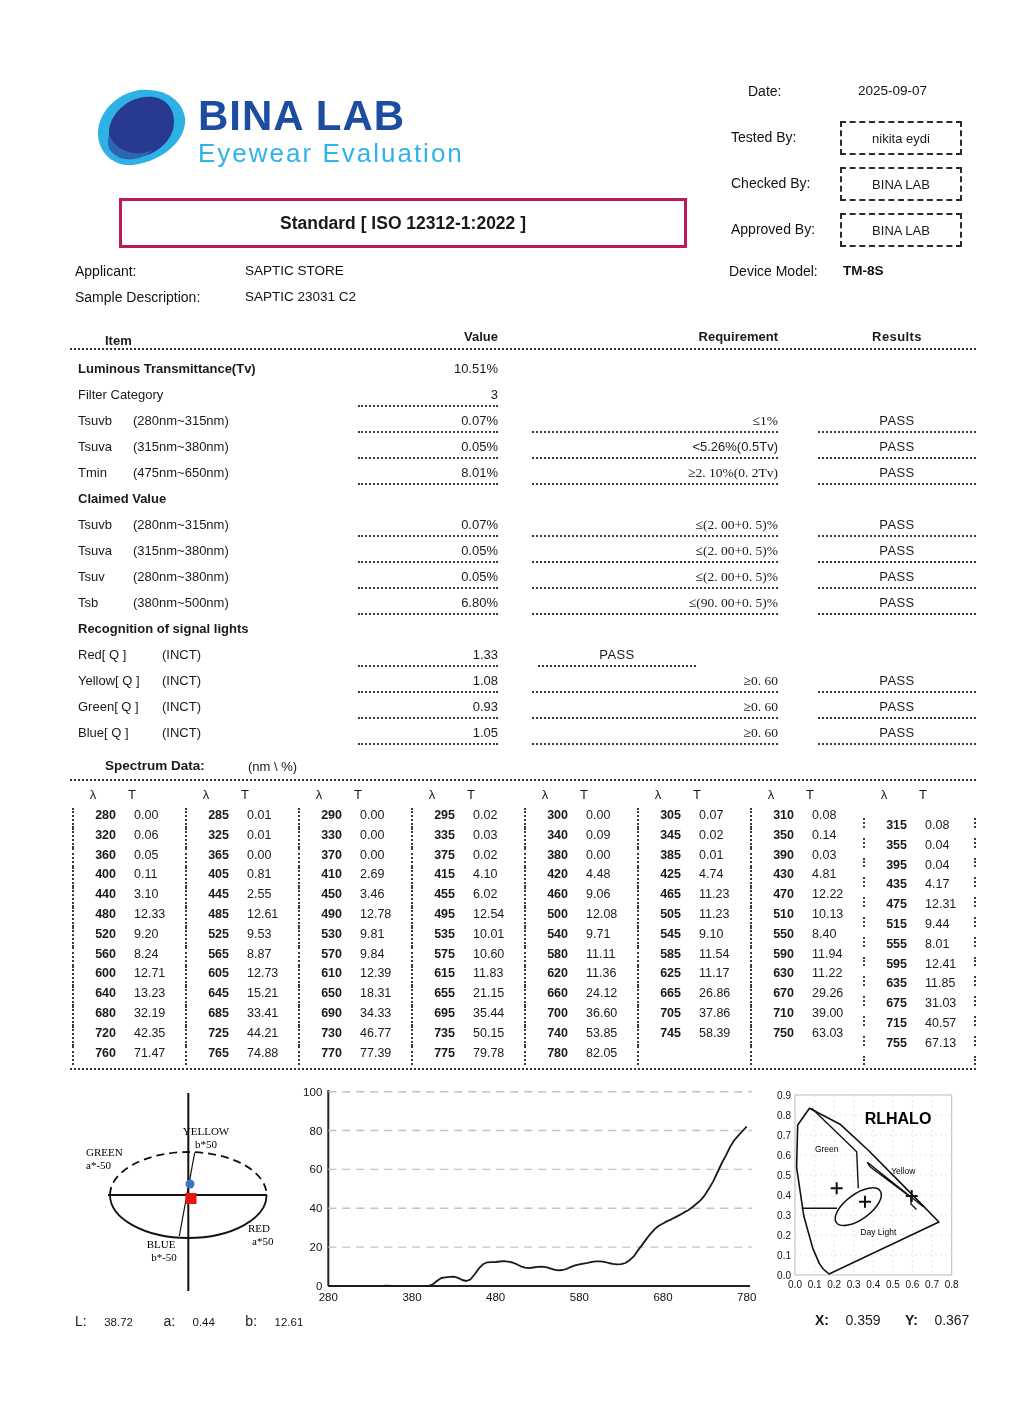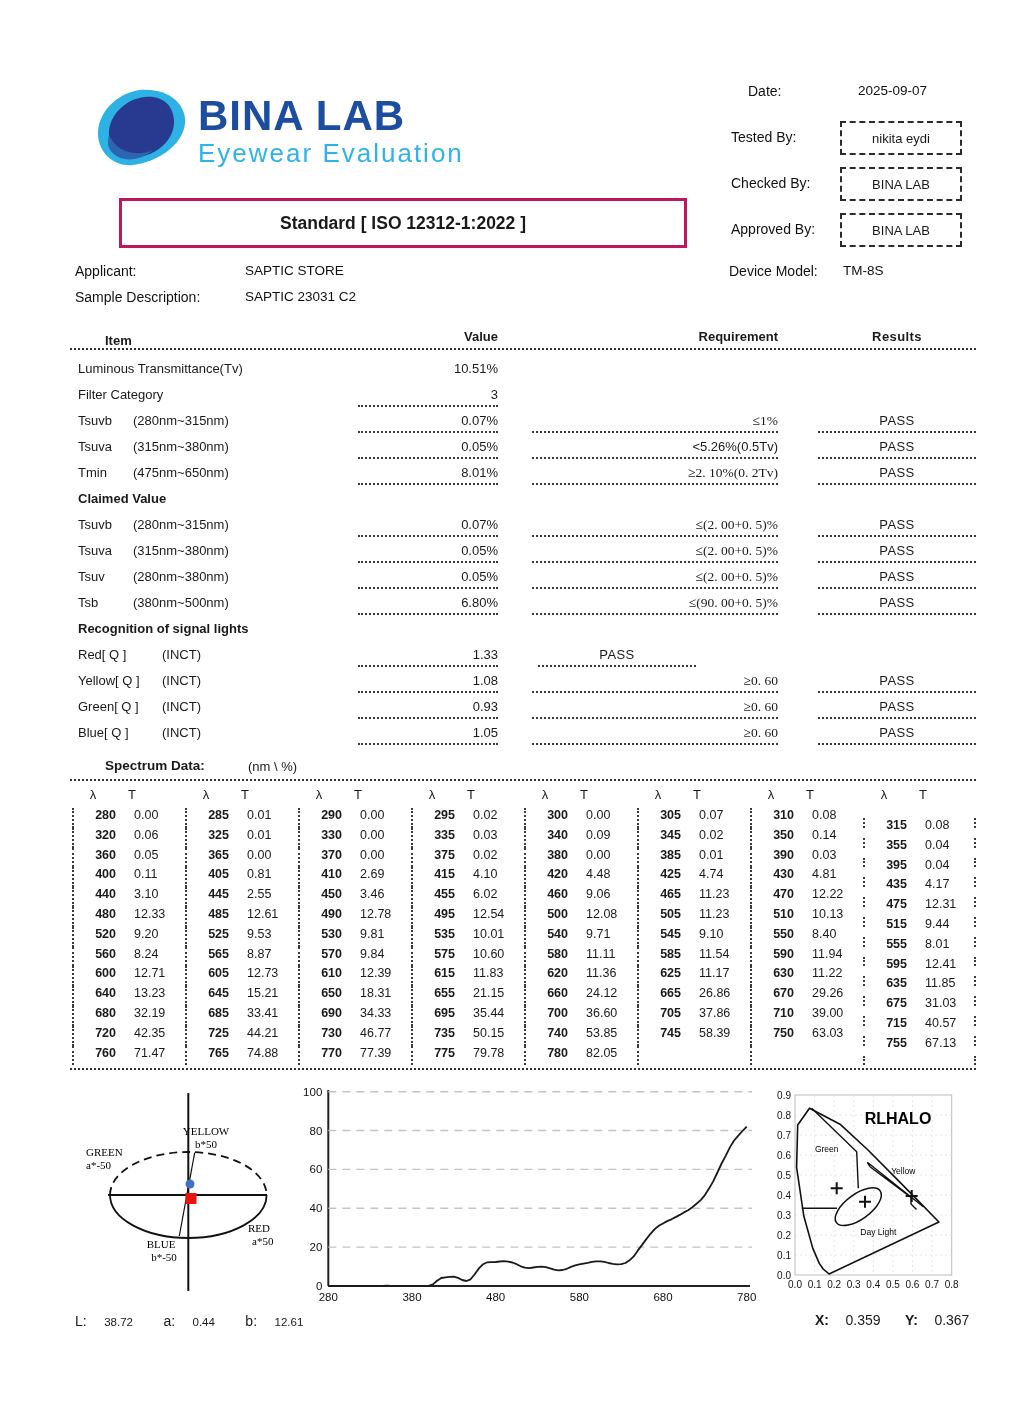--- a/index.html
+++ b/index.html
@@ -8,21 +8,21 @@
   .abs{position:absolute;}
   
   .logo-title{font-size:42px;font-weight:bold;color:#1c4da0;letter-spacing:1px;line-height:1;}
   .logo-sub{font-size:26px;color:#2fb3e8;letter-spacing:2px;line-height:1;margin-top:3px;}
   .hlabel{font-size:14px;color:#111;}
   .hvalue{font-size:13.5px;color:#111;}
   .dashbox{position:absolute;width:118px;height:30px;border:2px dashed #2b2b2b;
            display:flex;align-items:center;justify-content:center;font-size:13px;}
   .std-box{position:absolute;left:100px;top:198px;width:562px;height:44px;border:3px solid #be185d;
            display:flex;align-items:center;justify-content:center;font-size:17.5px;font-weight:600;margin-left:19px;}
-  .bold{font-weight:normal;}
+  .bold{font-weight:bold;}
   
   .results{position:absolute;left:70px;top:329px;width:906px;}
   .rt-header{display:flex;font-size:13px;font-weight:bold;height:17px;}
   .rule{height:0;border-bottom:2.5px dotted #333;margin-top:2px;}
   .rt-rows{padding-top:7px;}
   .rt-row{display:flex;height:26px;align-items:flex-start;}
   .c1{width:288px;padding-left:35px;box-sizing:border-box;font-size:13px;padding-top:4px;}
   .c1.rowitem{padding-left:8px;}
   .c2{width:140px;text-align:right;font-size:13px;padding-top:4px;box-sizing:border-box;height:24px;}
   .c3{width:246px;margin-left:34px;text-align:right;font-size:13px;padding-top:4px;box-sizing:border-box;height:24px;}

